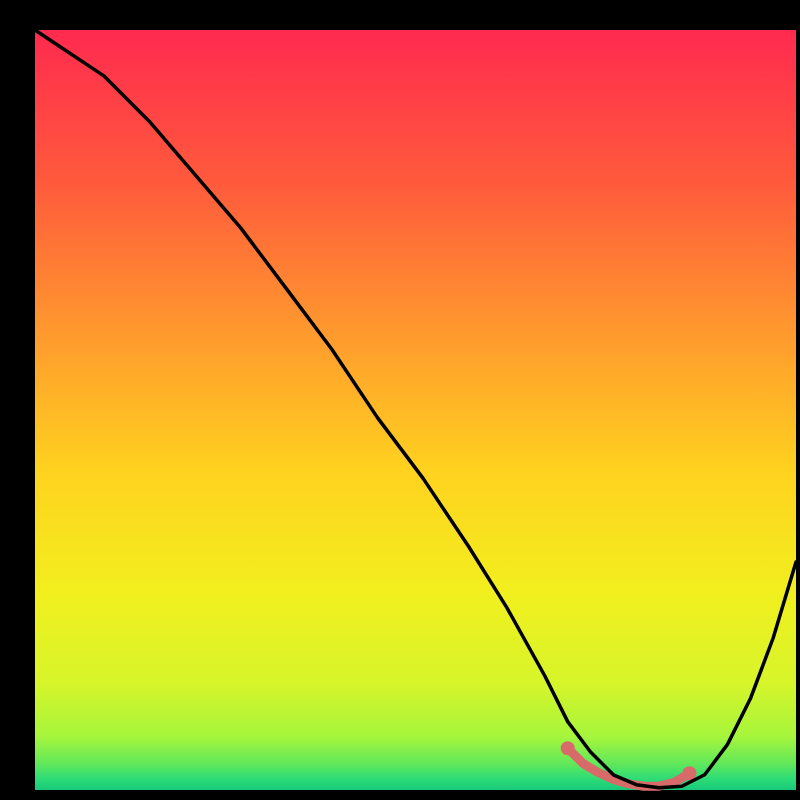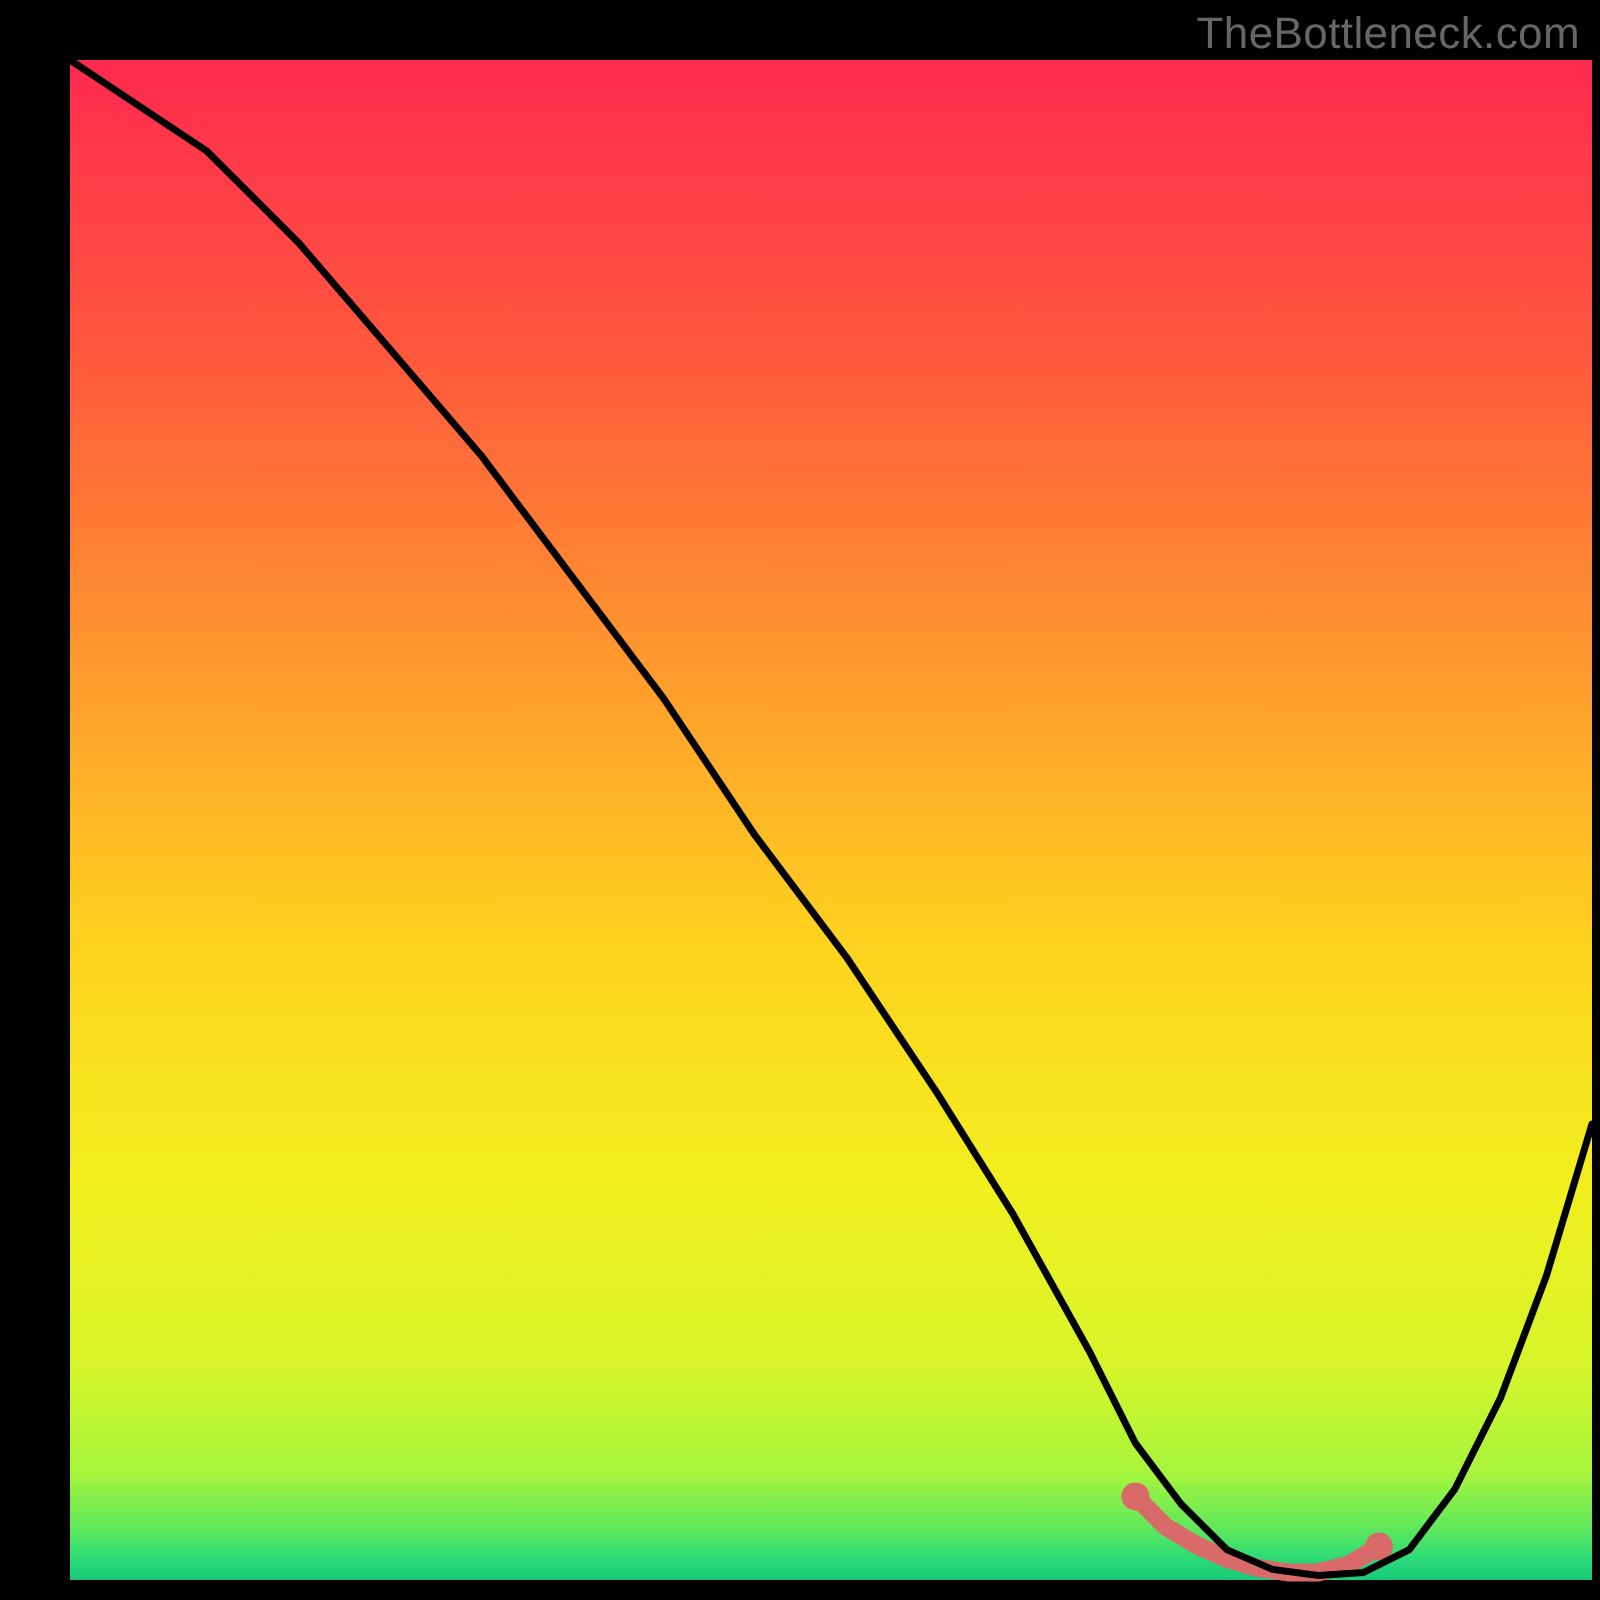--- a/index.html
+++ b/index.html
@@ -33,21 +33,20 @@
     top: 0;
     width: 800px;
     height: 800px;
     display: block;
   }
 </style>
 </head>
 <body>
 
 <div class="stage">
-  <div class="watermark">TheBottleneck.com</div>
 
   <svg class="plot" viewBox="0 0 800 800">
     <defs>
       <linearGradient id="bg-grad" x1="0" y1="0" x2="0" y2="1">
           <stop offset="0.00%" stop-color="#ff2a4f"></stop>
           <stop offset="20.00%" stop-color="#ff5a3c"></stop>
           <stop offset="40.00%" stop-color="#ff9a2e"></stop>
           <stop offset="58.00%" stop-color="#ffd21f"></stop>
           <stop offset="74.00%" stop-color="#f2ef1e"></stop>
           <stop offset="86.00%" stop-color="#d6f52a"></stop>

